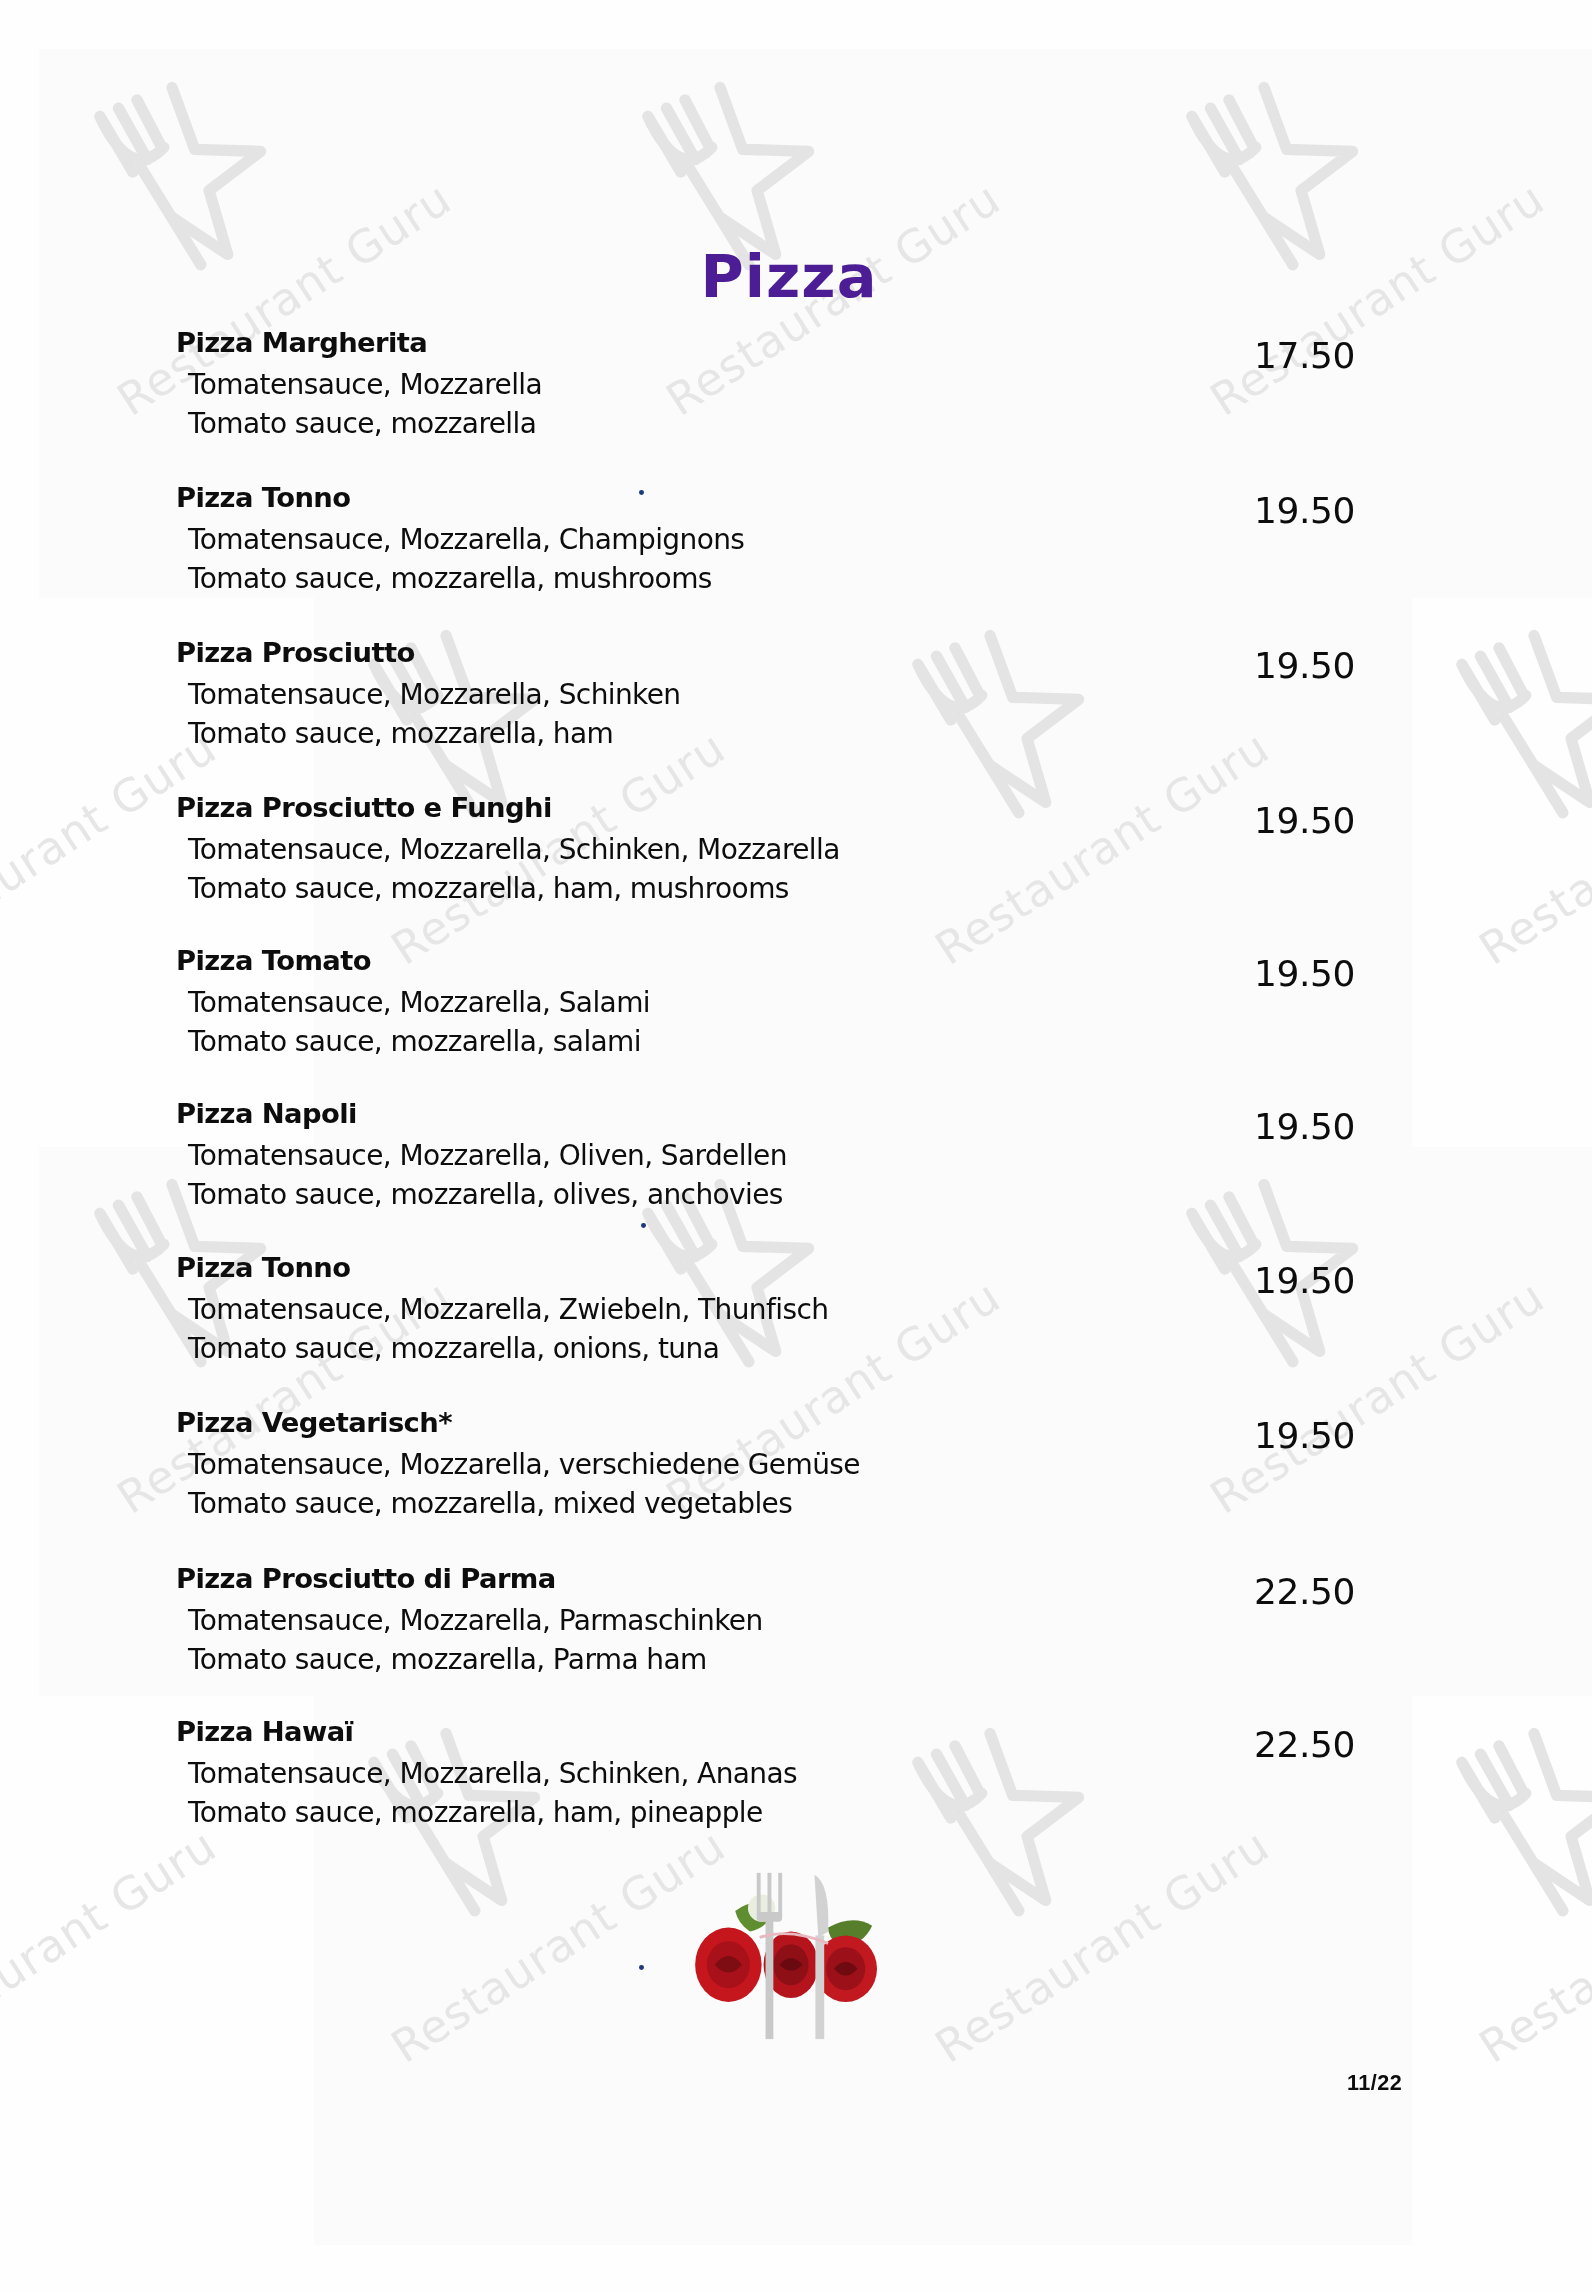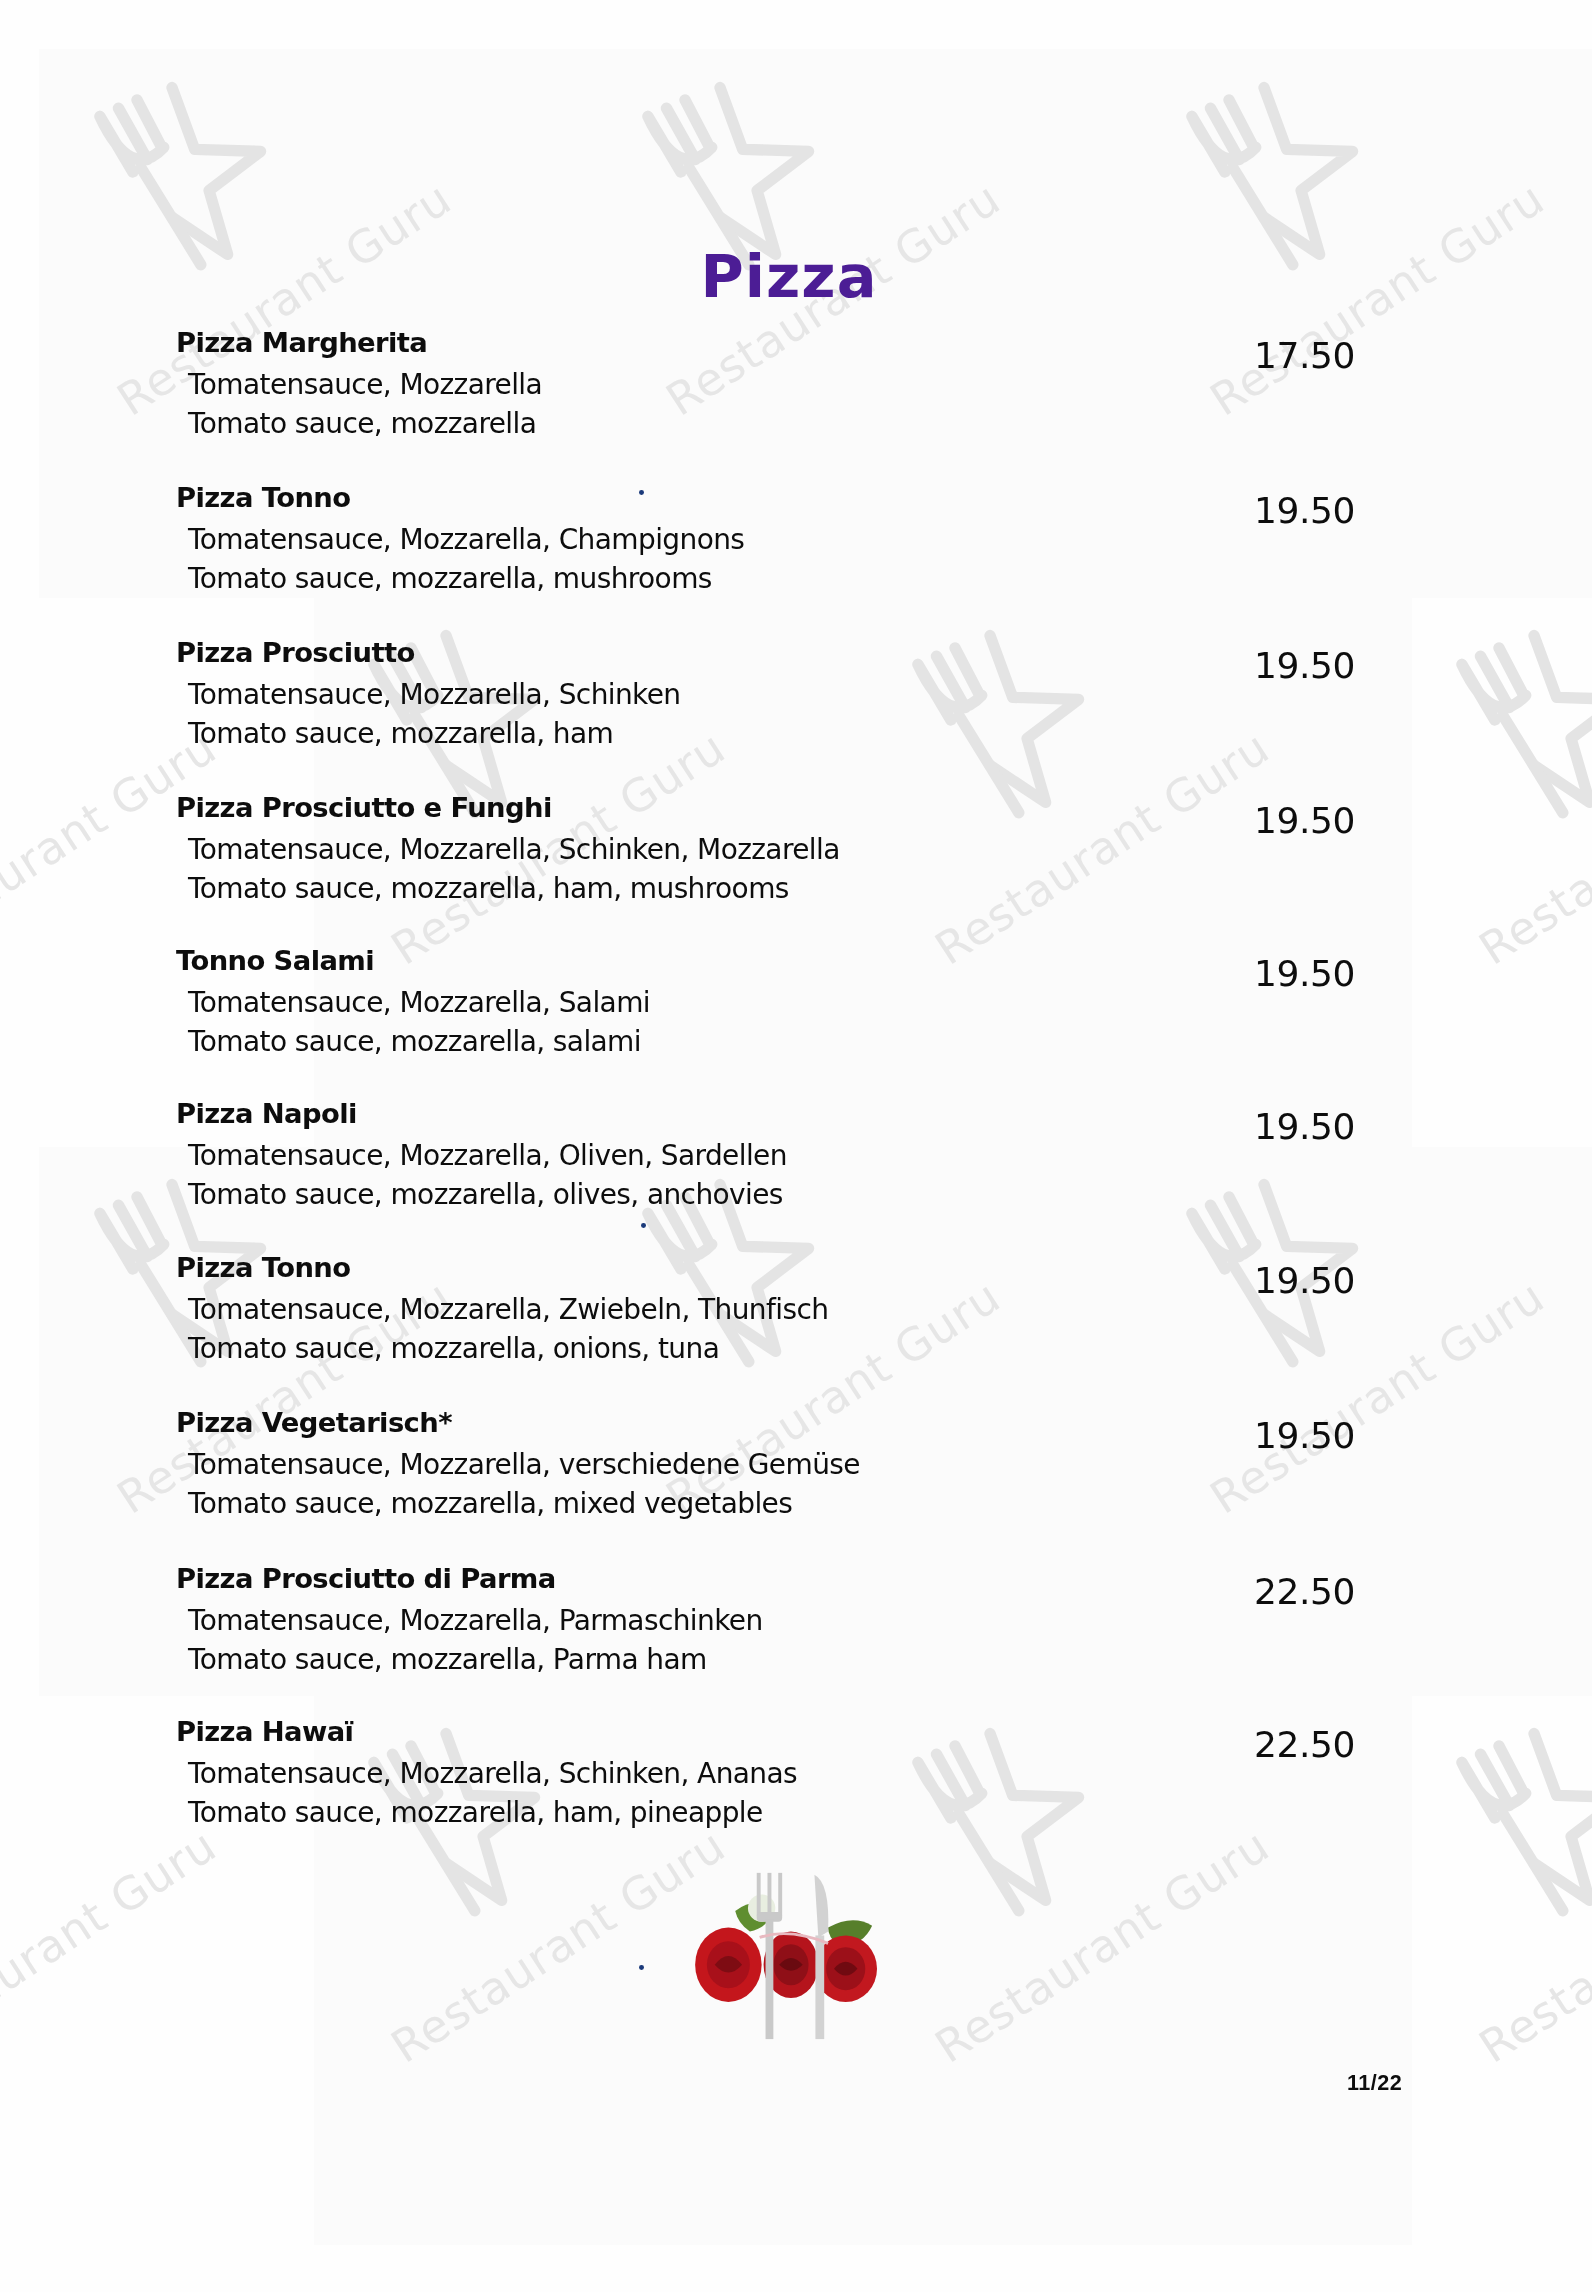--- a/index.html
+++ b/index.html
@@ -264,21 +264,21 @@
     </div>
 
     <div class="menu-item" style="top:792px;">
       <div class="item-name">Pizza Prosciutto e Funghi</div>
       <div class="item-desc-de">Tomatensauce, Mozzarella, Schinken, Mozzarella</div>
       <div class="item-desc-en">Tomato sauce, mozzarella, ham, mushrooms</div>
       <div class="item-price">19.50</div>
     </div>
 
     <div class="menu-item" style="top:945px;">
-      <div class="item-name">Tonno Salami</div>
+      <div class="item-name">Pizza Tomato</div>
       <div class="item-desc-de">Tomatensauce, Mozzarella, Salami</div>
       <div class="item-desc-en">Tomato sauce, mozzarella, salami</div>
       <div class="item-price">19.50</div>
     </div>
 
     <div class="menu-item" style="top:1098px;">
       <div class="item-name">Pizza Napoli</div>
       <div class="item-desc-de">Tomatensauce, Mozzarella, Oliven, Sardellen</div>
       <div class="item-desc-en">Tomato sauce, mozzarella, olives, anchovies</div>
       <div class="item-price">19.50</div>

